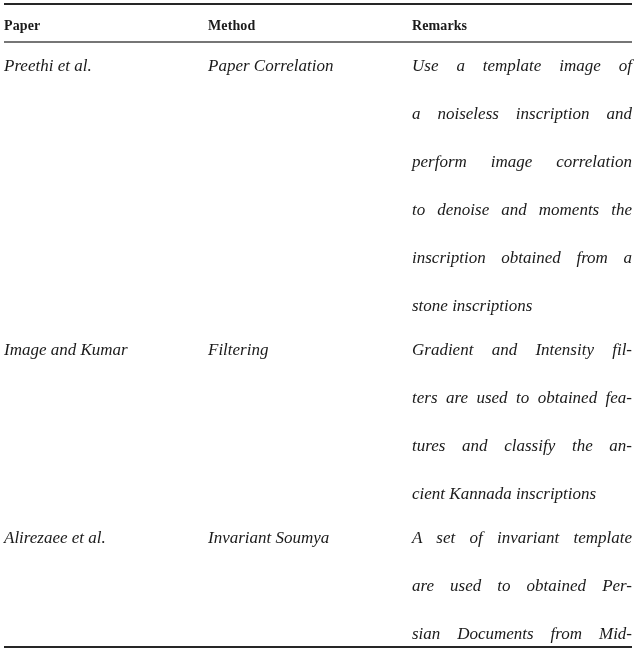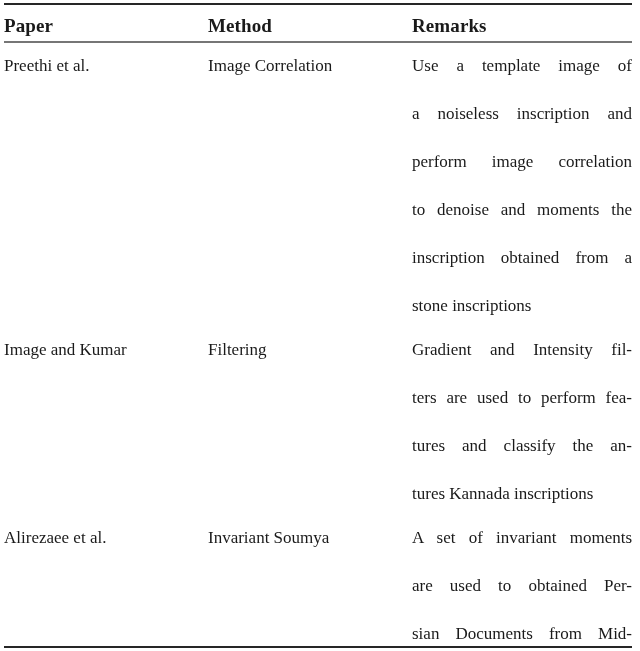--- a/index.html
+++ b/index.html
@@ -40,41 +40,42 @@
     width: 628px;
     background: #2b2b2b;
   }
   .rule-top    { top: 3px;   height: 2px; background: #262626; }
   .rule-mid    { top: 41px;  height: 2px; background: #767676; }
   .rule-bottom { top: 646px; height: 2px; background: #262626; }
 
   
   thead th {
     font-weight: bold;
-    font-size: 19px;
+    font-size: 14px;
     line-height: 24px;
     text-align: left;
     vertical-align: baseline;
     padding: 0;
     letter-spacing: 0.1px;
     margin-top: 40px;
   }
   .hdr-spacer-top   { height: 14px; }
   .hdr-row          { height: 24px; }
   .hdr-spacer-below { height: 16px; }
 
   
   tbody td {
     font-size: 17px;
     line-height: 24px;
     vertical-align: top;
     padding: 0;
     text-align: justify;
     text-justify: inter-word;
     hyphens: manual;
+    font-style: italic;
     -webkit-hyphens: manual;
   }
   tbody td:last-child { text-align: justify; }
 
   tr.data-row > td { padding-bottom: 0; }
 
   
   tr.gap-row td { height: 20px; line-height: 20px; font-size: 0; }
 
   
@@ -135,21 +136,21 @@
 
     <tbody>
         <tr class="data-row">
           <td class="cell-paper">
             <span class="cell-inner">
               <span class="jline last">Preethi et al.</span>
             </span>
           </td>
           <td class="cell-method">
             <span class="cell-inner">
-              <span class="jline last">Image Correlation</span>
+              <span class="jline last">Paper Correlation</span>
             </span>
           </td>
           <td class="cell-remarks">
             <span class="cell-inner">
               <span class="jline">Use a template image of</span>
               <span class="jline">a noiseless inscription and</span>
               <span class="jline">perform image correlation</span>
               <span class="jline">to denoise and moments the</span>
               <span class="jline">inscription obtained from a</span>
               <span class="jline last">stone inscriptions</span>
@@ -166,43 +167,43 @@
             </span>
           </td>
           <td class="cell-method">
             <span class="cell-inner">
               <span class="jline last">Filtering</span>
             </span>
           </td>
           <td class="cell-remarks">
             <span class="cell-inner">
               <span class="jline">Gradient and Intensity fil-</span>
-              <span class="jline">ters are used to perform fea-</span>
+              <span class="jline">ters are used to obtained fea-</span>
               <span class="jline">tures and classify the an-</span>
-              <span class="jline last">tures Kannada inscriptions</span>
+              <span class="jline last">cient Kannada inscriptions</span>
             </span>
           </td>
         </tr>
         <tr class="gap-row">
           <td colspan="3"></td>
         </tr>
         <tr class="data-row">
           <td class="cell-paper">
             <span class="cell-inner">
               <span class="jline last">Alirezaee et al.</span>
             </span>
           </td>
           <td class="cell-method">
             <span class="cell-inner">
               <span class="jline last">Invariant Soumya</span>
             </span>
           </td>
           <td class="cell-remarks">
             <span class="cell-inner">
-              <span class="jline">A set of invariant moments</span>
+              <span class="jline">A set of invariant template</span>
               <span class="jline">are used to obtained Per-</span>
               <span class="jline">sian Documents from Mid-</span>
             </span>
           </td>
         </tr>
       </tbody>
   </table>
 
 </div>
 

